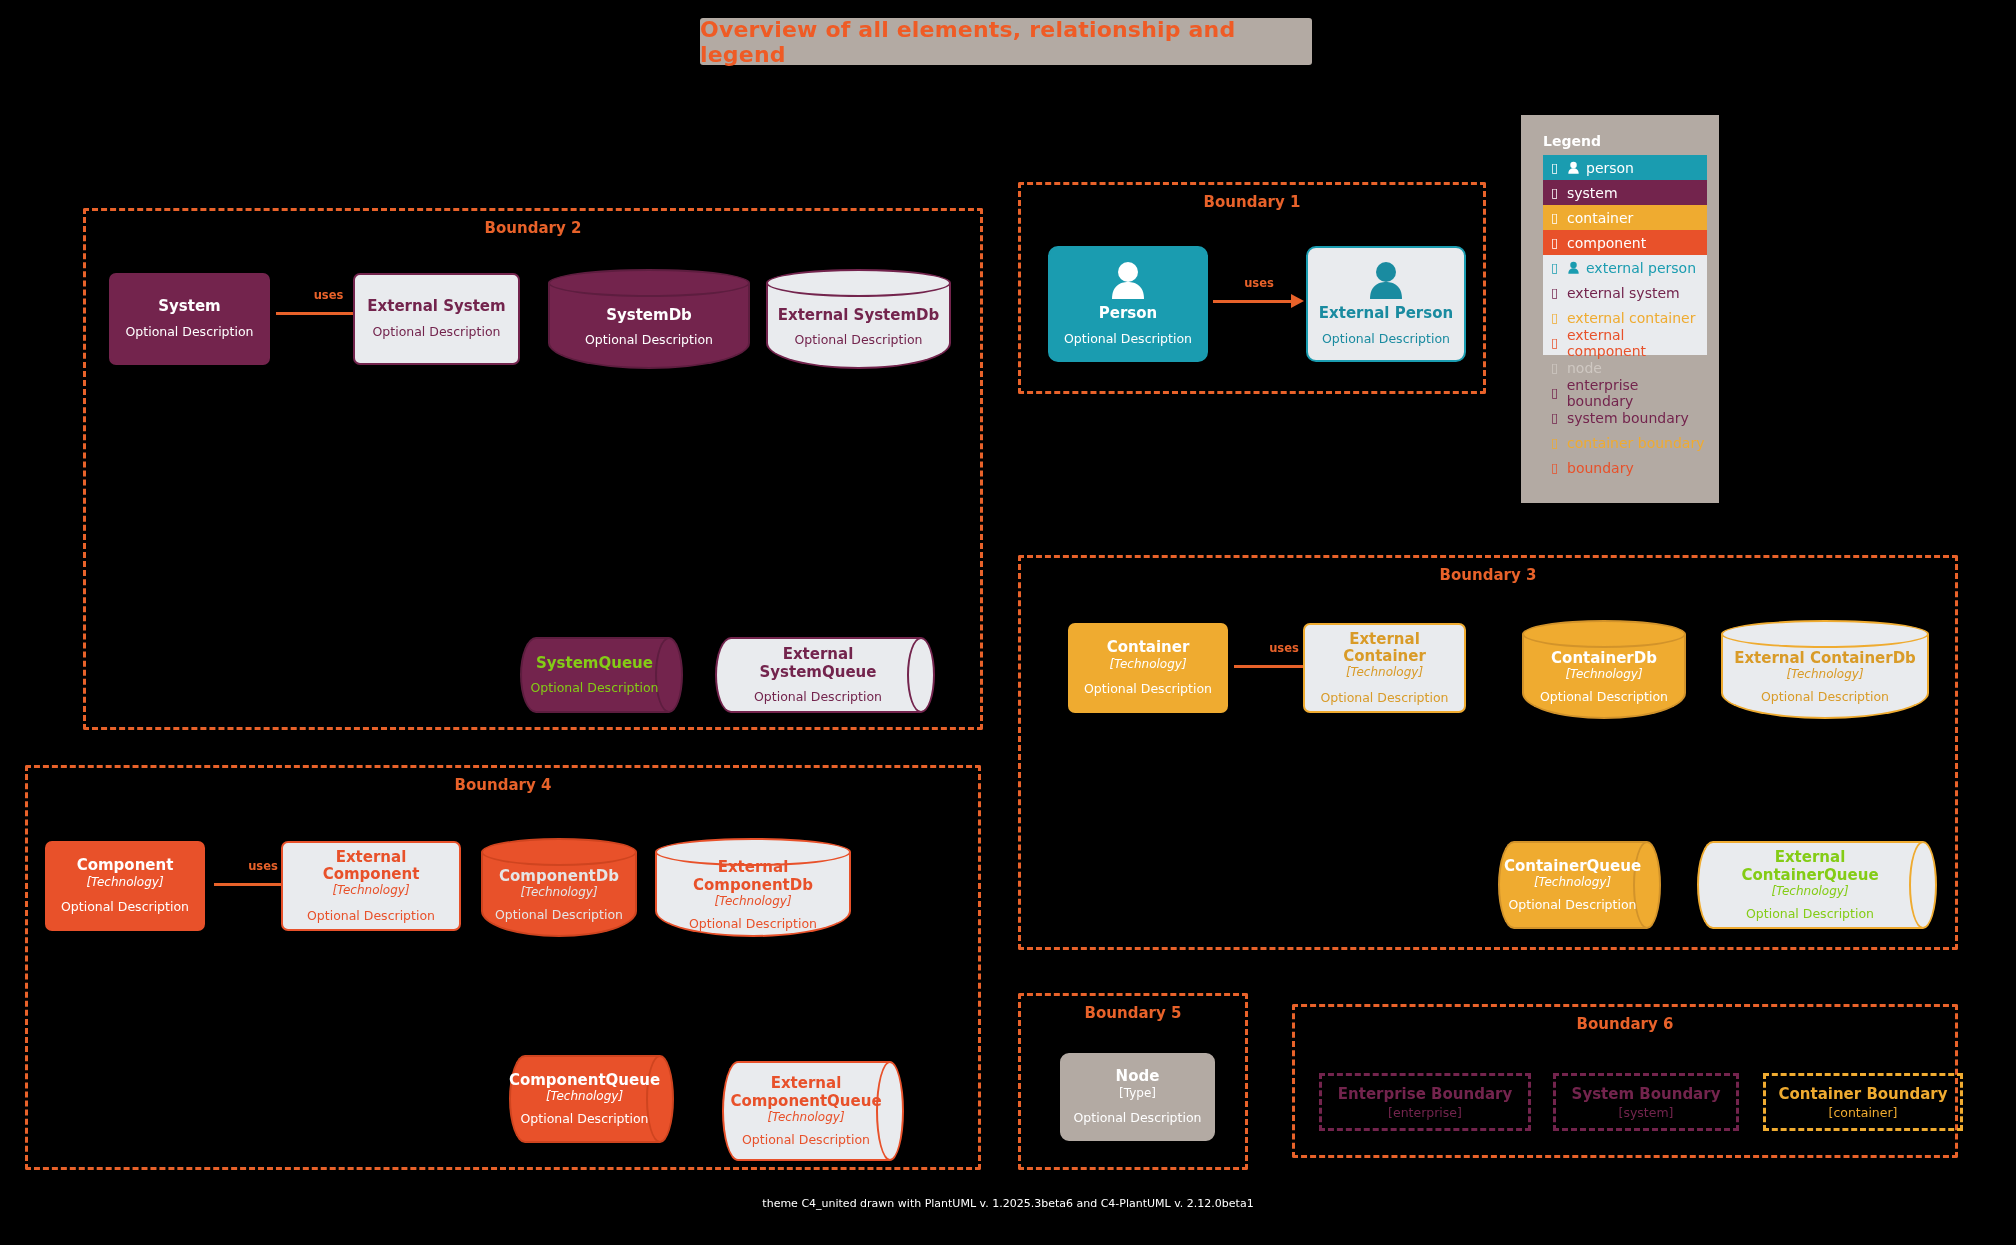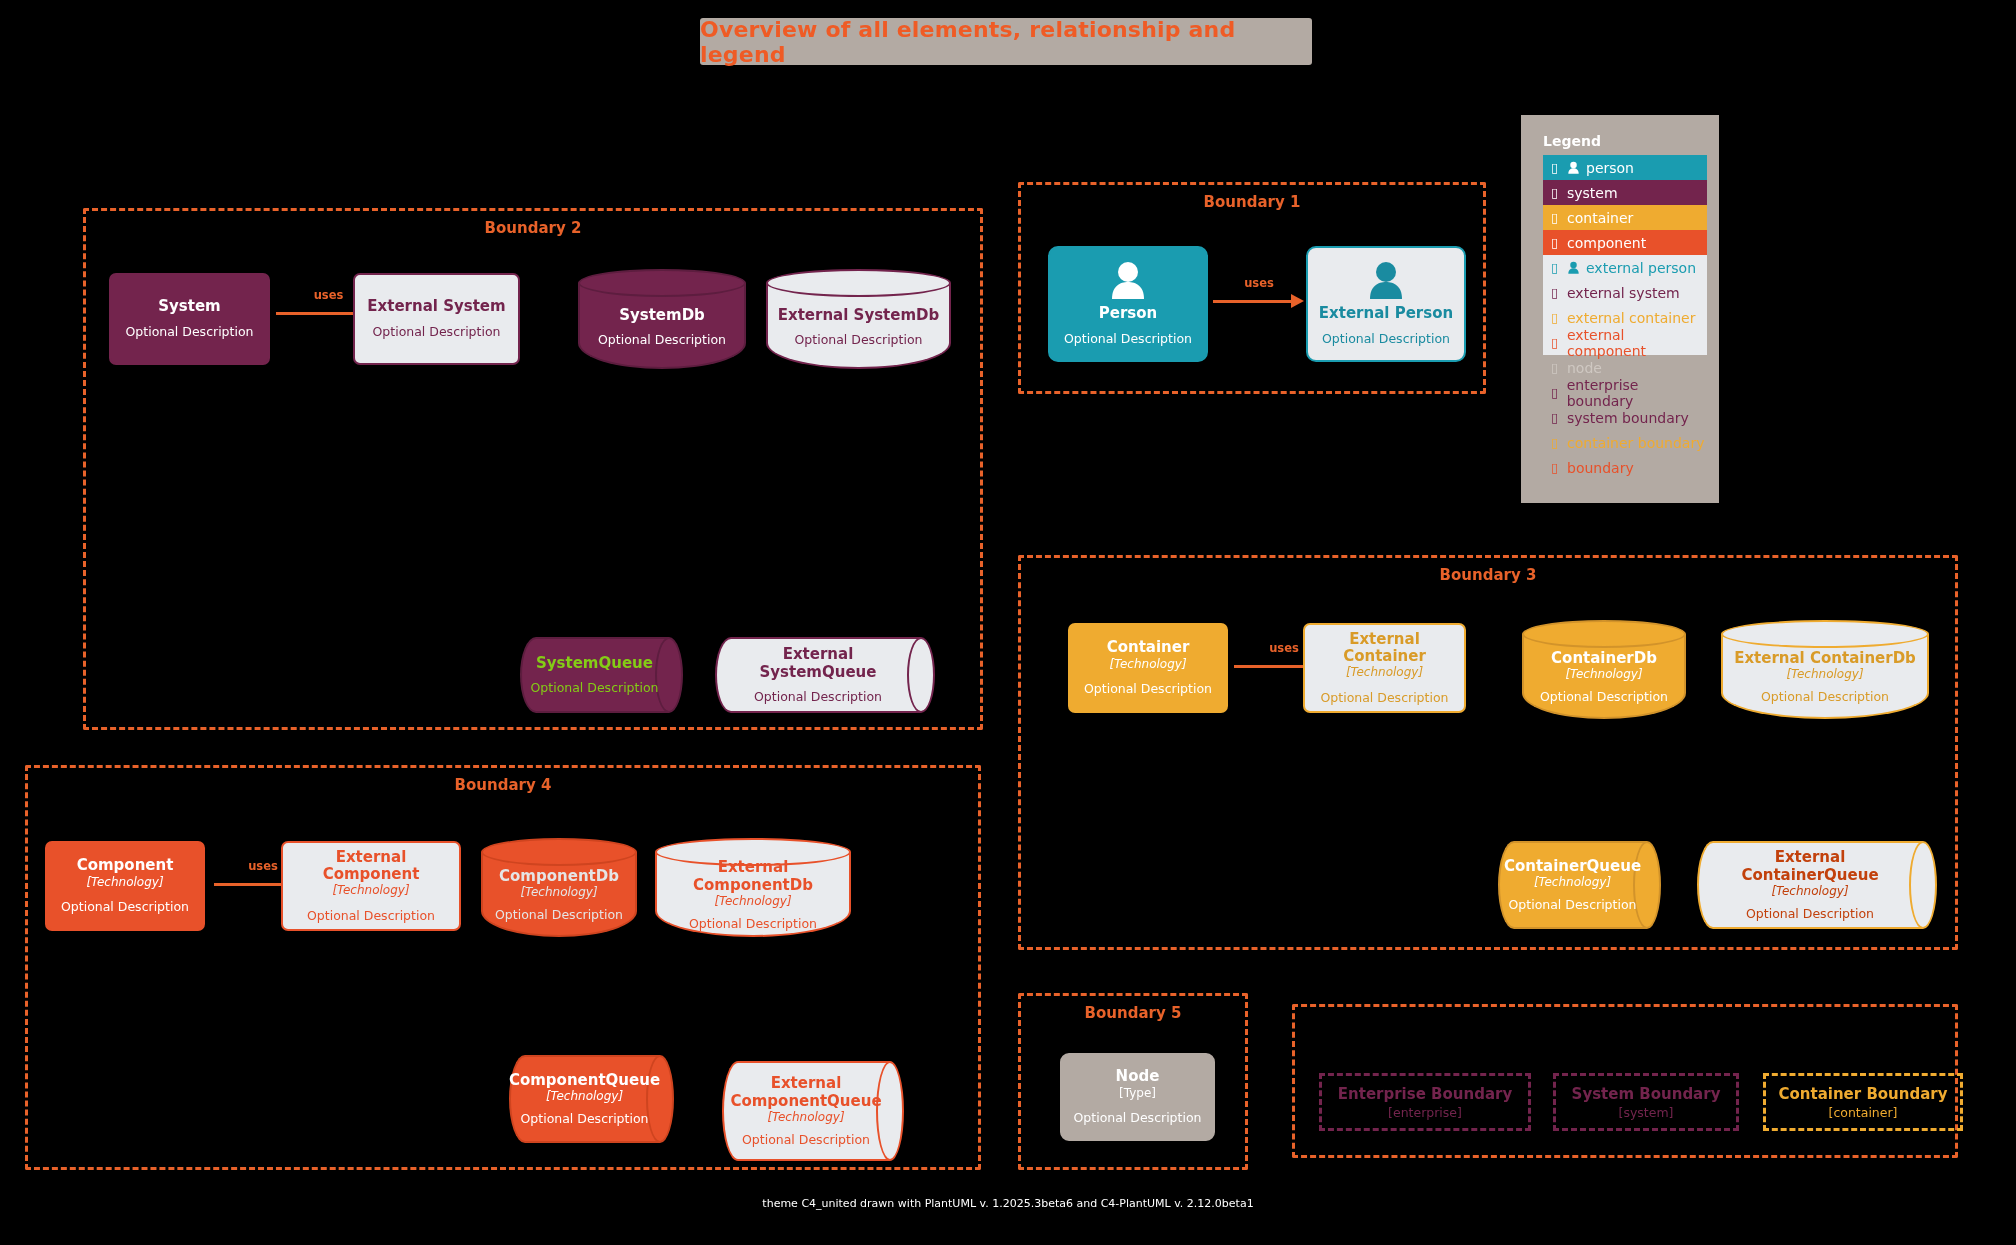--- a/index.html
+++ b/index.html
@@ -227,21 +227,21 @@
       <div class="lbl">uses</div>
       <div class="line" style="width:92px;"></div>
       <div class="head" style="left:92px;"></div>
     </div>
 
     <div class="el system ext" style="left:267px; top:62px; width:167px; height:92px;">
       <div class="nm">External System</div>
       <div class="desc">Optional Description</div>
     </div>
 
-    <div class="db" style="left:492px; top:58px; width:168px; height:100px; color:#fff;padding-left:44px;">
+    <div class="db" style="left:462px; top:58px; width:202px; height:100px; color:#fff;padding-left:44px;">
       <div class="body" style="background:#73244d; border-color:#5d1d3f;"></div>
       <div class="cap" style="background:#73244d; border-color:#5d1d3f;"></div>
       <div class="txt">
         <div class="nm">SystemDb</div>
         <div class="desc">Optional Description</div>
       </div>
     </div>
 
     <div class="db" style="left:680px; top:58px; width:185px; height:100px; color:#73244d;">
       <div class="body" style="background:#e9ebee; border-color:#73244d;"></div>
@@ -409,21 +409,21 @@
     <div class="queue" style="left:477px; top:283px; width:163px; height:88px; color:#fff;">
       <div class="body" style="background:#efab30; border-color:#d2932a;"></div>
       <div class="cap" style="background:#efab30; border-color:#d2932a;"></div>
       <div class="txt">
         <div class="nm">ContainerQueue</div>
         <div class="tech">[Technology]</div>
         <div class="desc">Optional Description</div>
       </div>
     </div>
 
-    <div class="queue" style="left:676px; top:283px; width:240px; height:88px; color:#c2410c;">
+    <div class="queue" style="left:676px; top:283px; width:240px; height:88px; color:#84cc16;">
       <div class="body" style="background:#e9ebee; border-color:#efab30;"></div>
       <div class="cap" style="background:#e9ebee; border-color:#efab30;"></div>
       <div class="txt">
         <div class="nm">External ContainerQueue</div>
         <div class="tech">[Technology]</div>
         <div class="desc">Optional Description</div>
       </div>
     </div>
   </div>
 
@@ -431,20 +431,21 @@
     <div class="b-label">Boundary 5</div>
 
     <div class="el node-el" style="left:39px; top:57px; width:155px; height:88px;">
       <div class="nm">Node</div>
       <div class="tech" style="font-style:normal;">[Type]</div>
       <div class="desc">Optional Description</div>
     </div>
   </div>
 
   <div class="boundary" style="left:1292px; top:1004px; width:666px; height:154px;">
+    <div class="b-label">Boundary 6</div>
 
     <div class="sub-b sb-enterprise" style="left:24px; top:66px; width:212px; height:58px;">
       <div class="sb-nm">Enterprise Boundary</div>
       <div class="sb-type">[enterprise]</div>
     </div>
 
     <div class="sub-b sb-system" style="left:258px; top:66px; width:186px; height:58px;">
       <div class="sb-nm">System Boundary</div>
       <div class="sb-type">[system]</div>
     </div>

